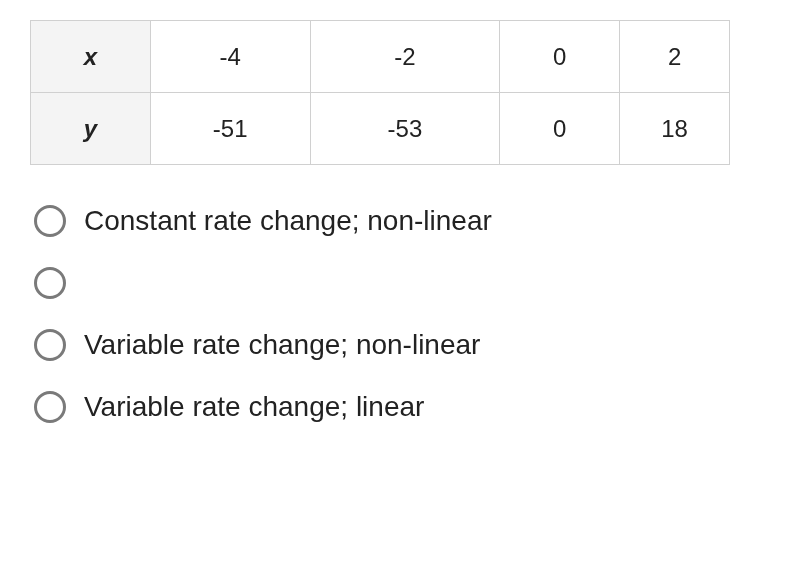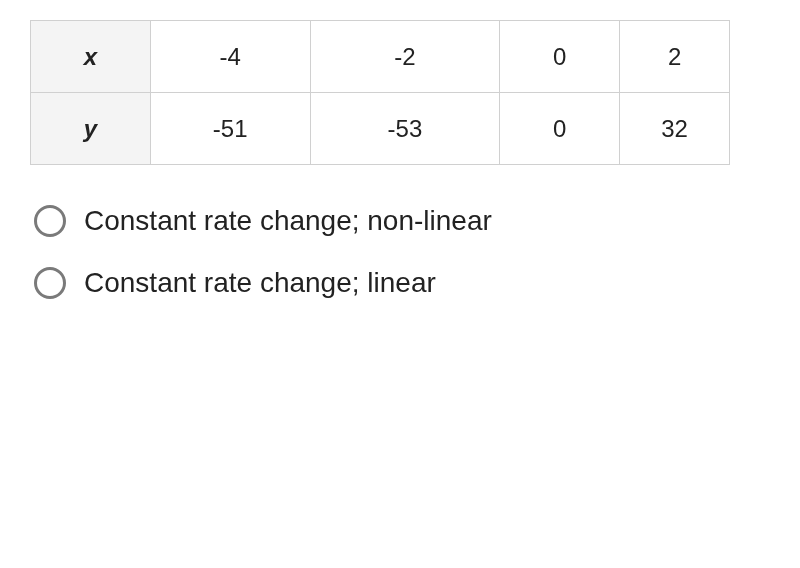--- a/index.html
+++ b/index.html
@@ -78,28 +78,35 @@
       <td class="c1">-4</td>
       <td class="c2">-2</td>
       <td class="c3">0</td>
       <td class="c4">2</td>
     </tr>
     <tr>
       <td class="hdr y">y</td>
       <td class="c1">-51</td>
       <td class="c2">-53</td>
       <td class="c3">0</td>
-      <td class="c4">32</td>
+      <td class="c4">18</td>
     </tr>
   </tbody>
     </table>
 </div>
 
 <div class="options">
   <div class="option">
     <span class="radio"></span>
     <span class="option-label">Constant rate change; non-linear</span>
   </div>
   <div class="option">
     <span class="radio"></span>
-    <span class="option-label">Constant rate change; linear</span>
+  </div>
+  <div class="option">
+    <span class="radio"></span>
+    <span class="option-label">Variable rate change; non-linear</span>
+  </div>
+  <div class="option">
+    <span class="radio"></span>
+    <span class="option-label">Variable rate change; linear</span>
   </div>
 </div>
 
 </body></html>

